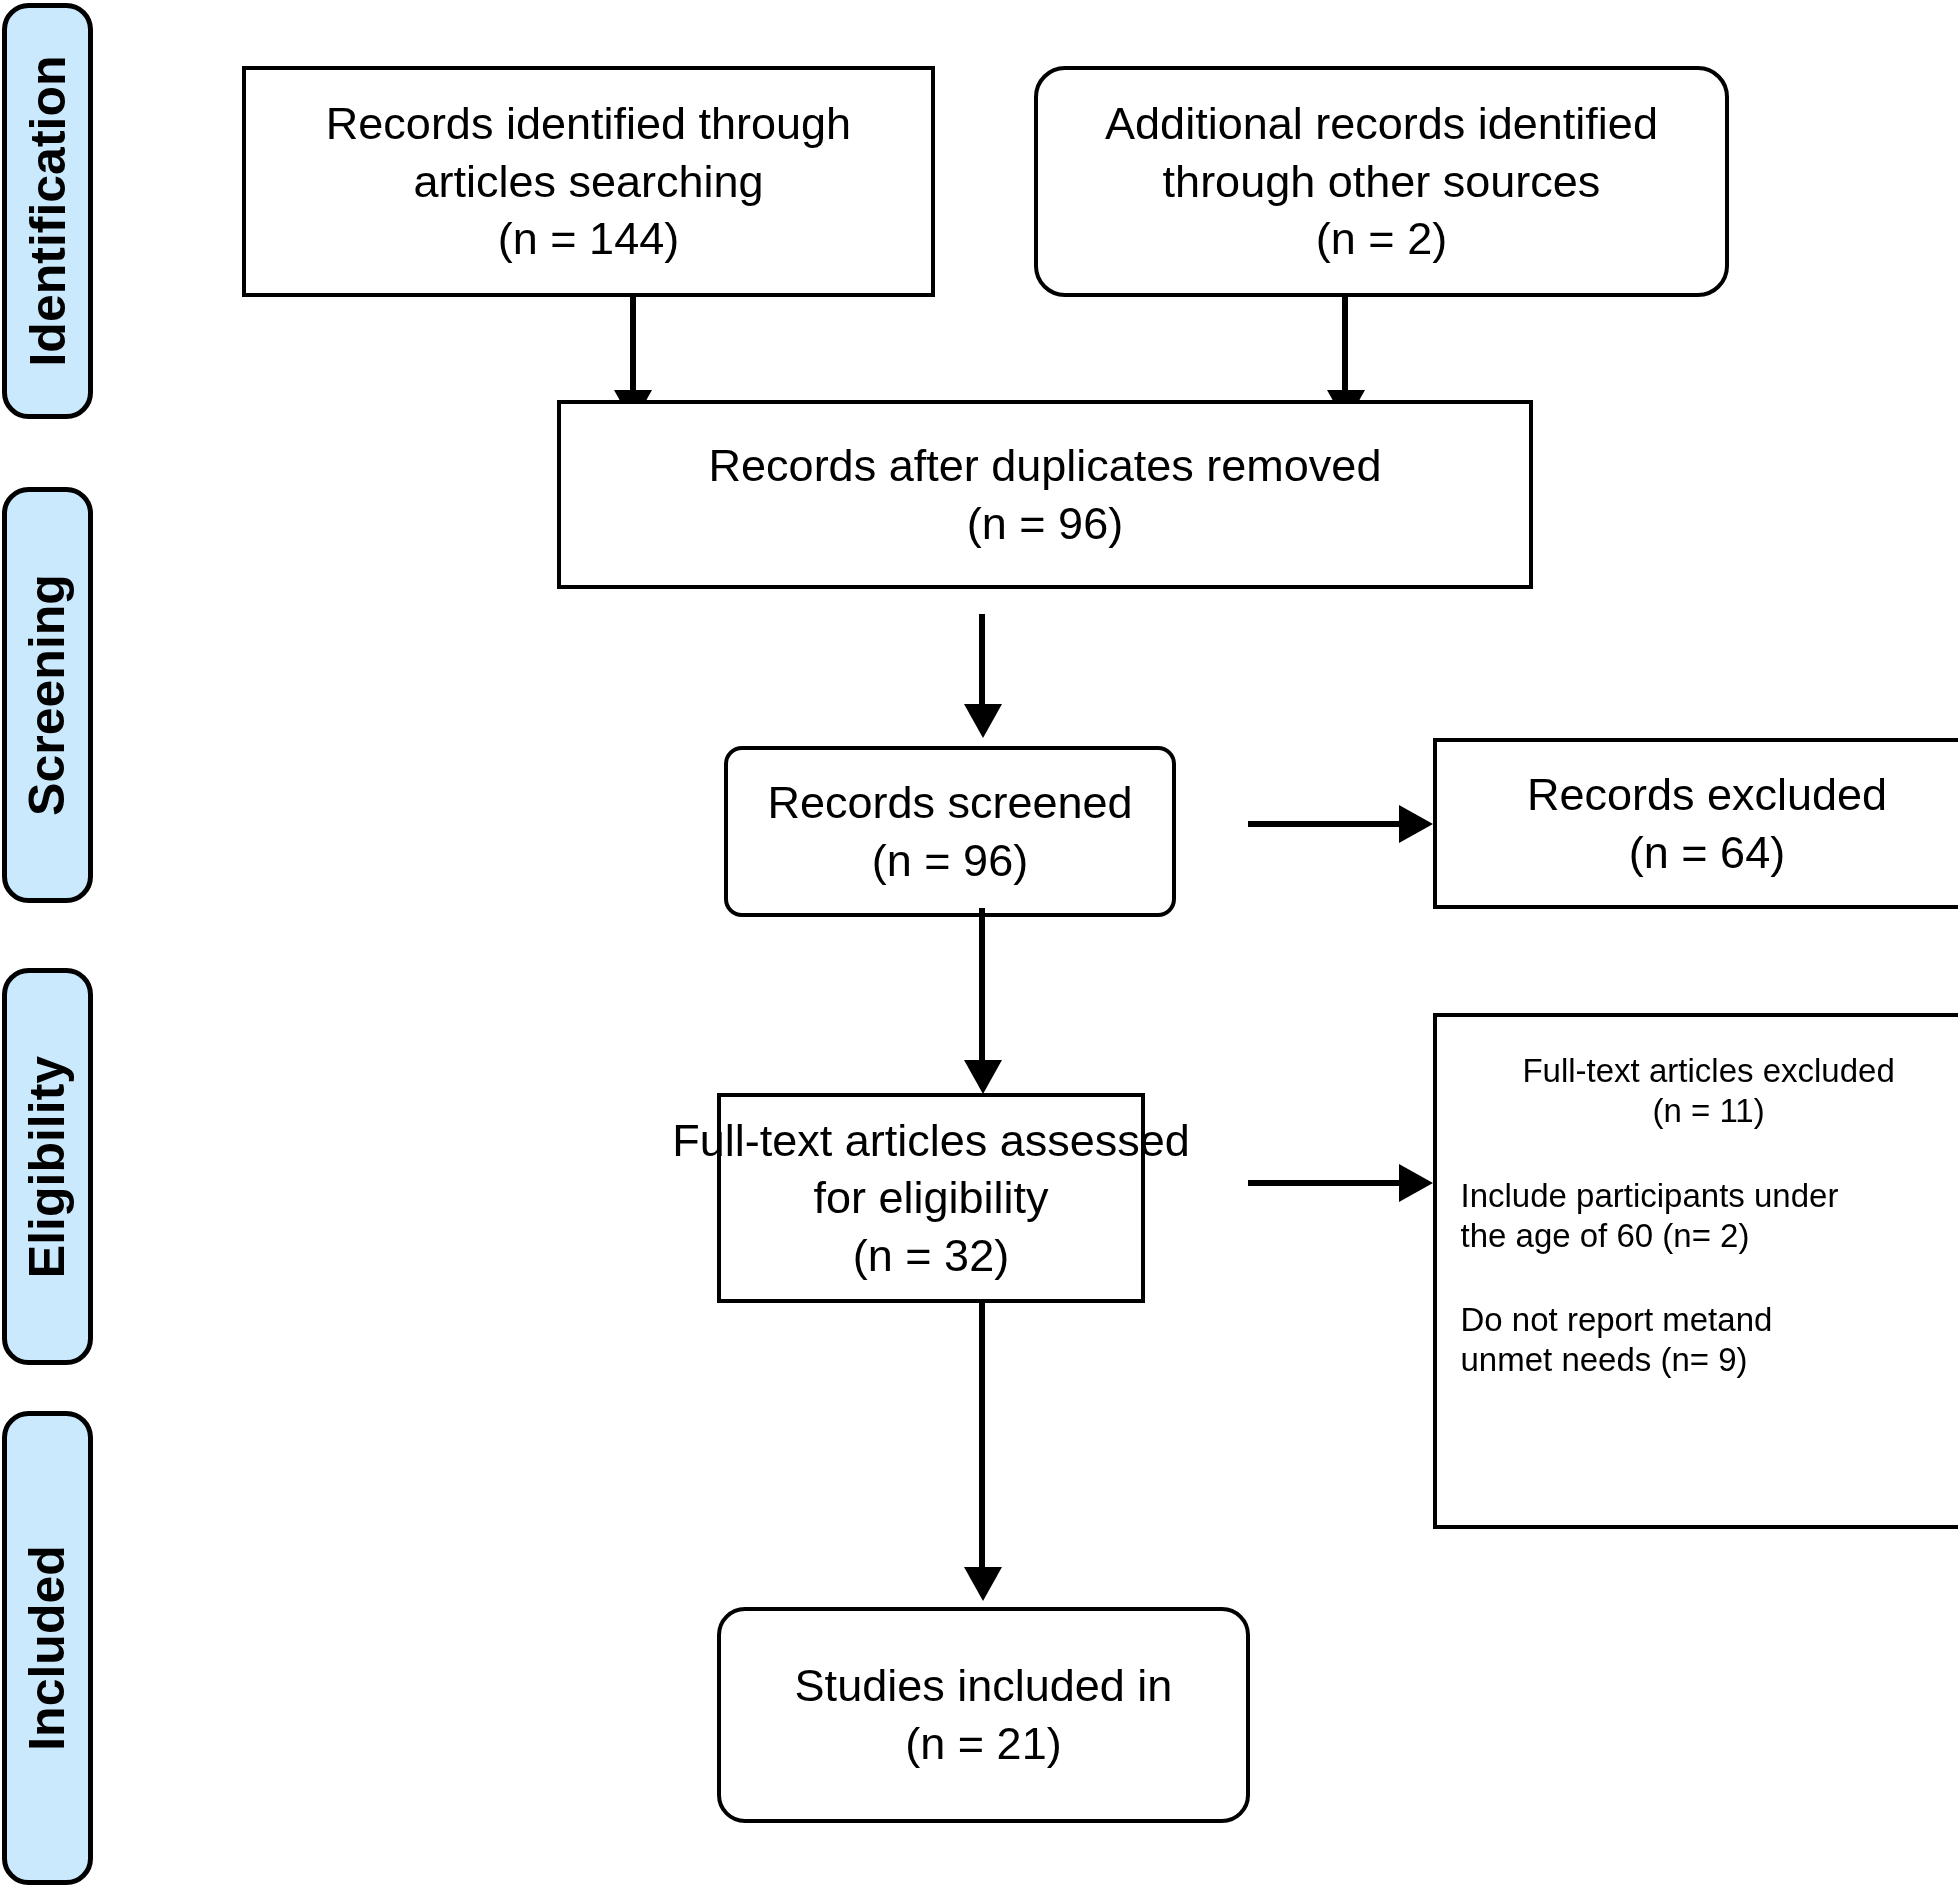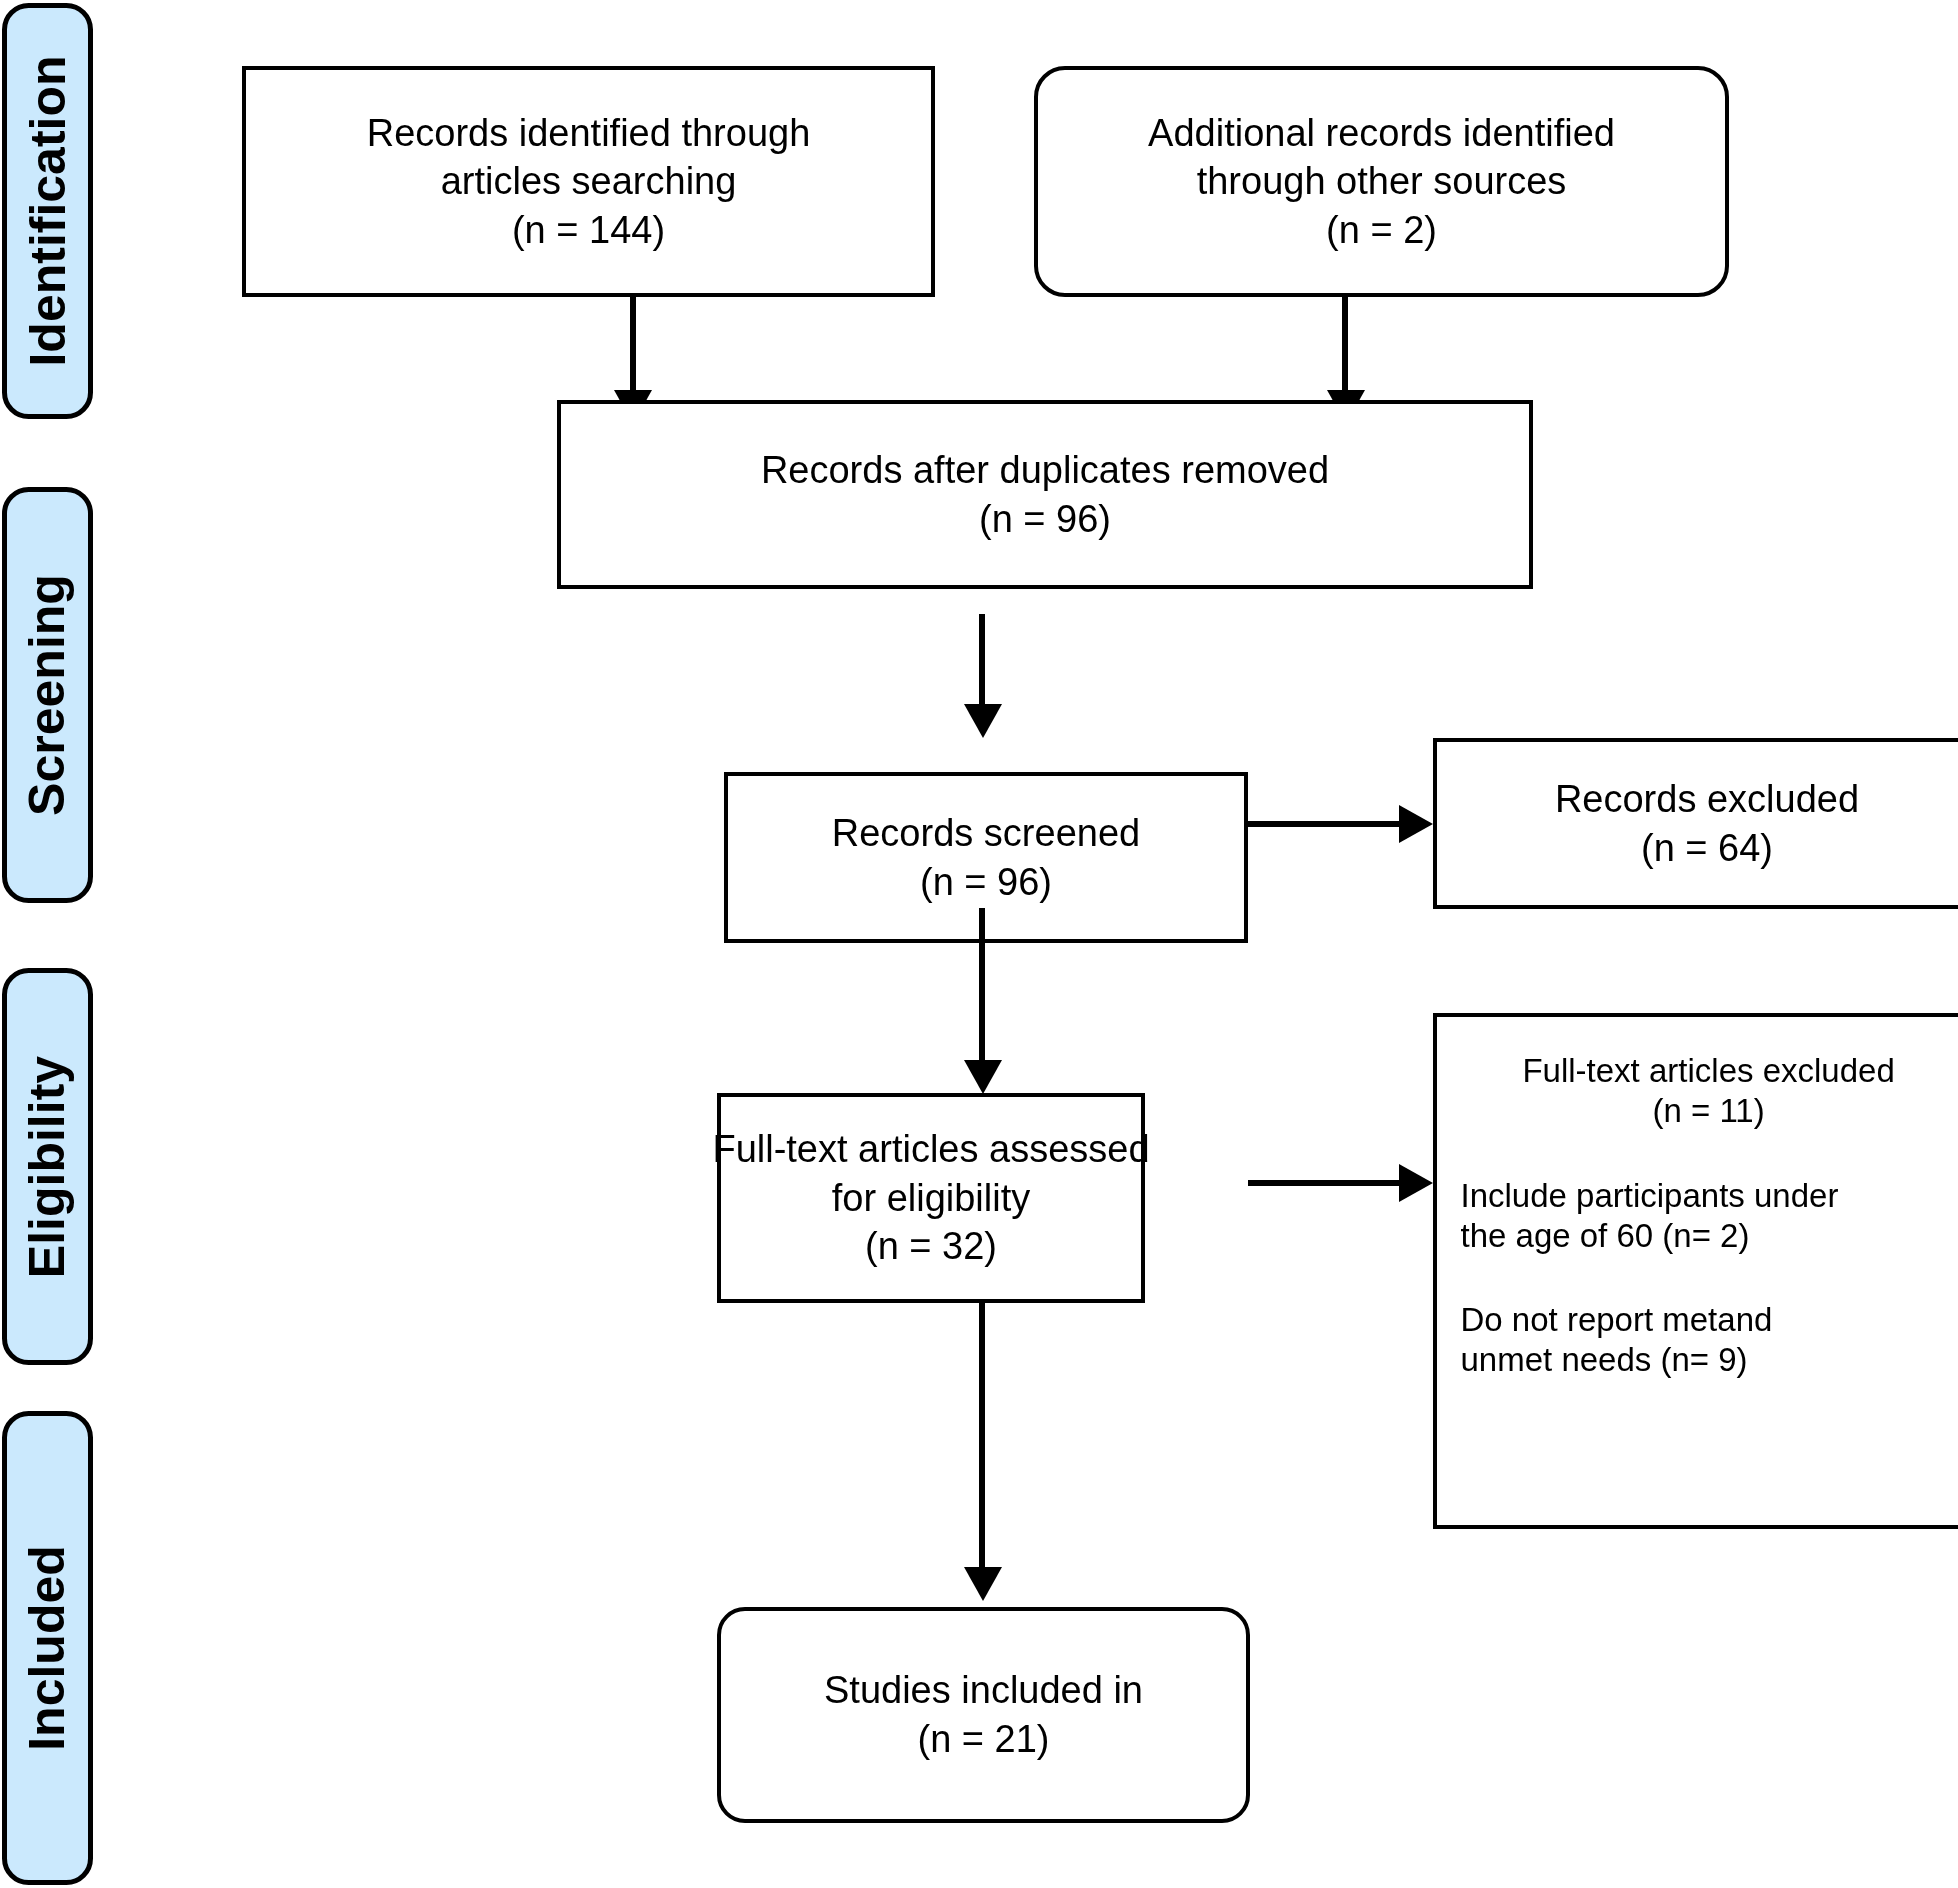--- a/index.html
+++ b/index.html
@@ -47,21 +47,21 @@
     box-sizing: border-box;
     background: #ffffff;
     border: 4.7px solid #000000;
     display: flex;
     flex-direction: column;
     align-items: center;
     justify-content: center;
     padding: 7.8px 14px;
   }
   .box .line {
-    font-size: 38px;
+    font-size: 45px;
     line-height: 1.28;
     text-align: left;
     white-space: nowrap;
   }
 
   
   .box.left-align {
     align-items: stretch;
     justify-content: flex-start;
     padding: 34px 20.3px 20.3px 23.5px;
@@ -146,21 +146,21 @@
   <div class="arrow-down" style="left:1327px; top:390px;"></div>
 
   <div class="box" style="left:557px; top:400px; width:976px; height:189px;">
     <div class="line">Records after duplicates removed</div>
     <div class="line">(n = 96)</div>
   </div>
 
   <div class="vline" style="left:979px; top:614px; height:92px;"></div>
   <div class="arrow-down" style="left:964px; top:704px;"></div>
 
-  <div class="box" style="left:724px; top:772px; width:524px; height:171px;">
+  <div class="box" style="left:724px; top:746px; width:452px; height:171px;border-radius:18px;">
     <div class="line">Records screened</div>
     <div class="line">(n = 96)</div>
   </div>
 
   <div class="box" style="left:1433px; top:738px; width:548px; height:171px;">
     <div class="line">Records excluded</div>
     <div class="line">(n = 64)</div>
   </div>
 
   <div class="hline" style="left:1248px; top:821px; width:153px;"></div>

